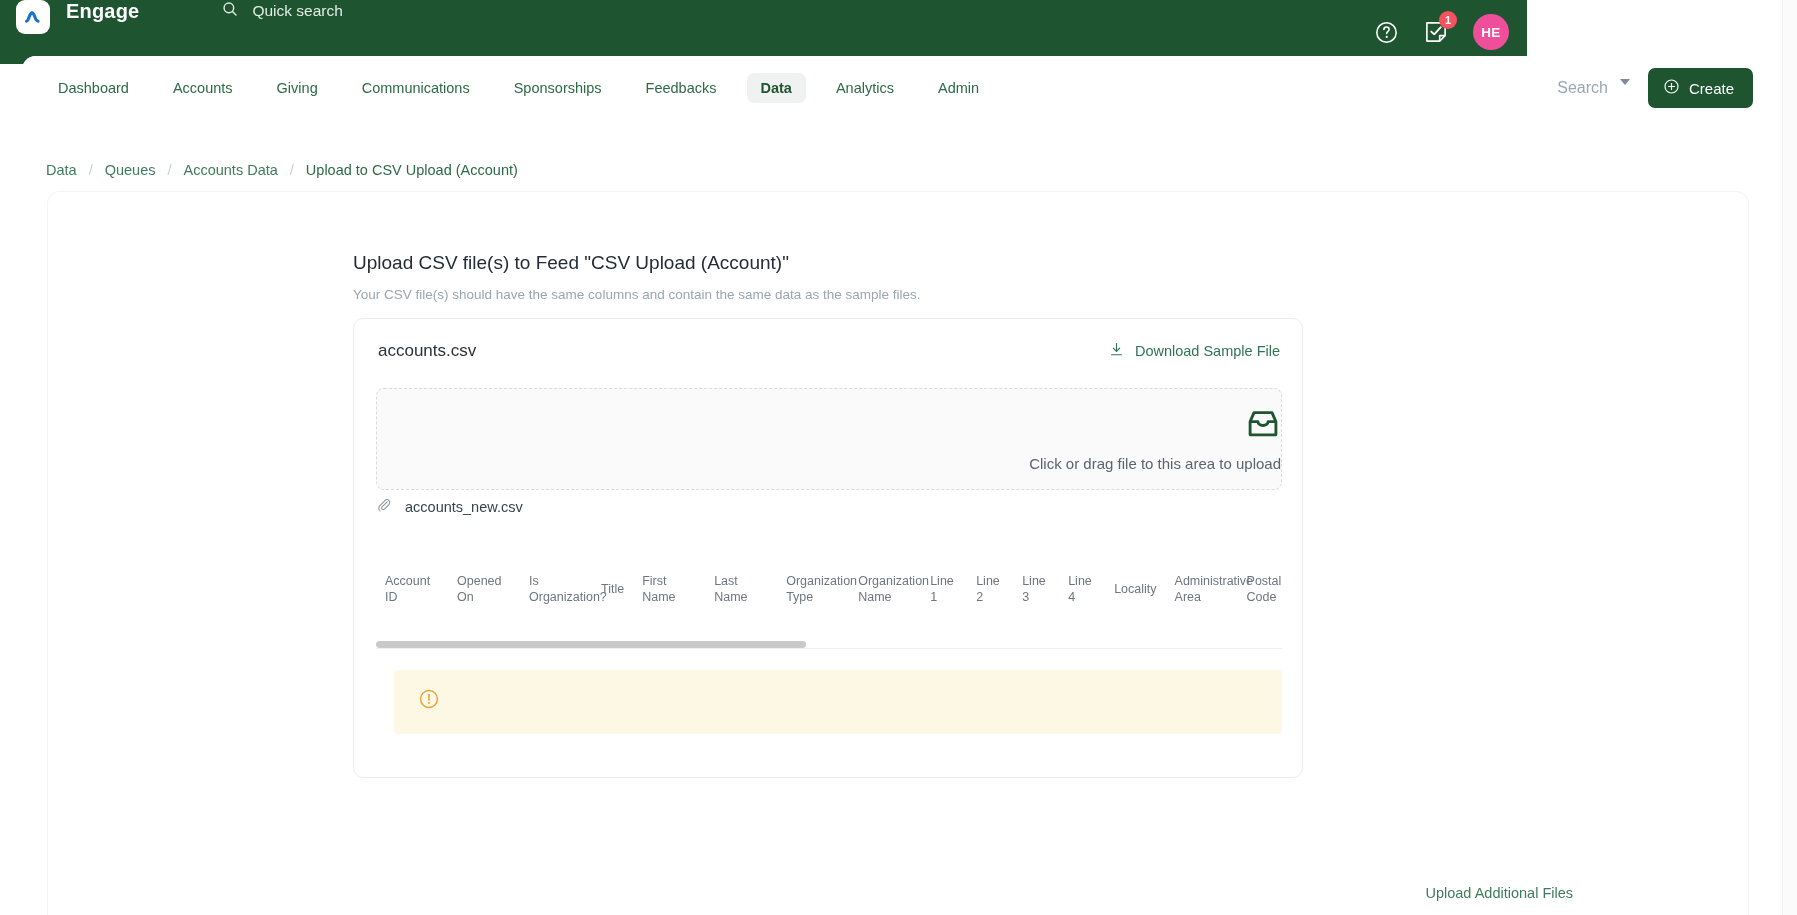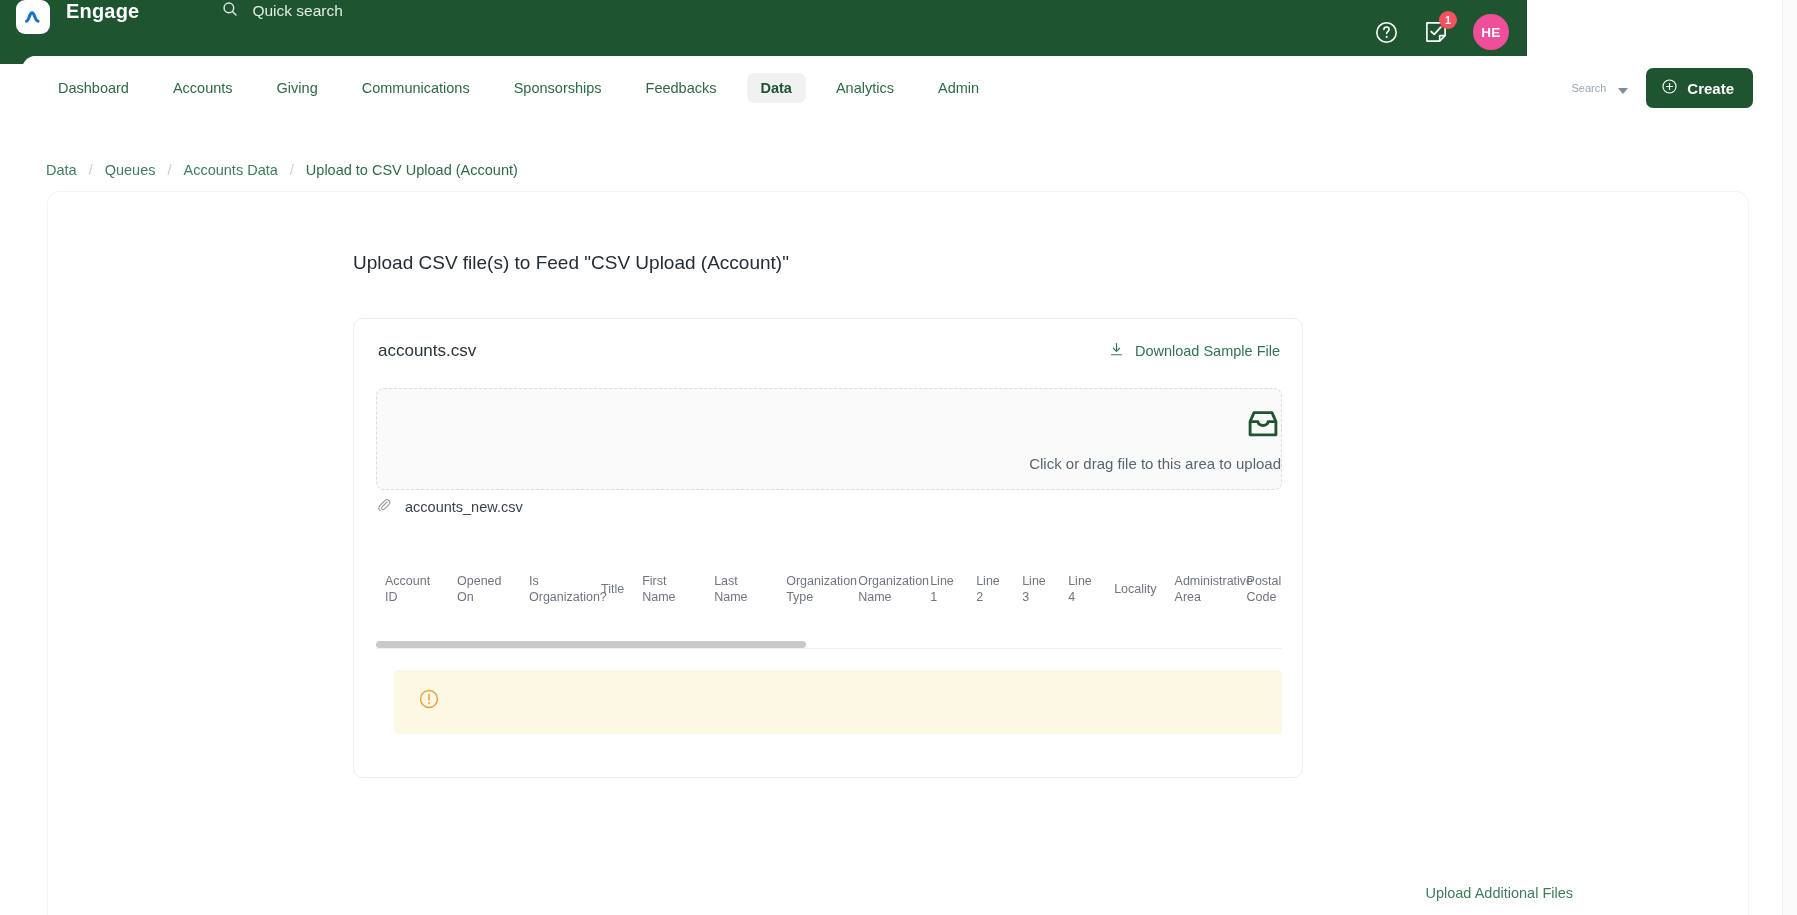--- a/index.html
+++ b/index.html
@@ -124,43 +124,43 @@
   .nav-right {
     position: absolute;
     right: 22px; top: 0;
     height: 64px;
     display: flex;
     align-items: center;
     gap: 18px;
   }
   .search-drop {
     display: flex;
-    align-items: flex-end;
+    align-items: flex-start;
     gap: 12px;
     color: #9aa6b2;
-    font-size: 11px;
+    font-size: 16px;
     cursor: pointer;
   }
   .caret {
     width: 0; height: 0;
     border-left: 5px solid transparent;
     border-right: 5px solid transparent;
     border-top: 6px solid #7c8a99;
   }
   .create-btn {
     display: flex;
     align-items: center;
     gap: 9px;
     background: #1f5431;
     color: #ffffff;
     border: none;
     border-radius: 7px;
     padding: 10px 19px 10px 15px;
     font-size: 15px;
-    font-weight: bold;
+    font-weight: normal;
     font-family: "Liberation Sans", sans-serif;
     cursor: pointer;
   }
 
   
   .breadcrumb {
     position: absolute;
     top: 148px; left: 22px;
     width: 1753px;
     height: 44px;
@@ -456,20 +456,21 @@
   <span class="crumb">Queues</span>
   <span class="crumb-sep">/</span>
   <span class="crumb">Accounts Data</span>
   <span class="crumb-sep">/</span>
   <span class="crumb last">Upload to CSV Upload (Account)</span>
 </nav>
 
 <div class="content-card">
 
   <div class="page-title">Upload CSV file(s) to Feed "CSV Upload (Account)"</div>
+  <div class="page-sub">Your CSV file(s) should have the same columns and contain the same data as the sample files.</div>
 
   <div class="file-card">
 
     <div class="file-card-head">
       <div class="file-card-title">accounts.csv</div>
       <div class="download-link">
         <span>
           <svg width="17" height="17" viewBox="0 0 24 24" aria-hidden="true">
             <line x1="12" y1="3.5" x2="12" y2="14.2" stroke="#2f7552" stroke-width="1.6" stroke-linecap="round"></line>
             <path d="M7.6 10.2 L12 14.6 L16.4 10.2" fill="none" stroke="#2f7552" stroke-width="1.6" stroke-linecap="round" stroke-linejoin="round"></path>

